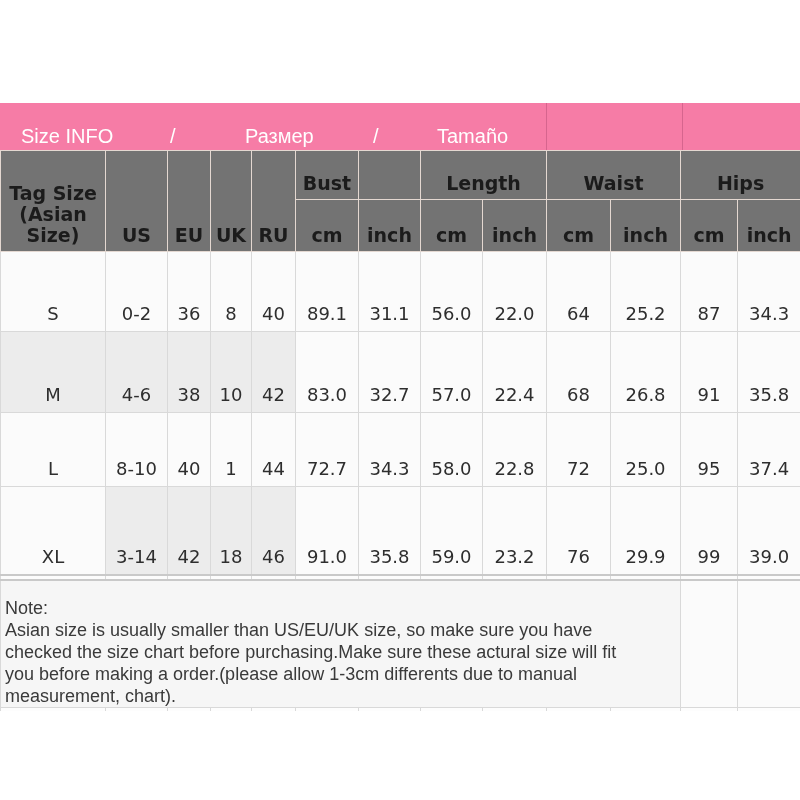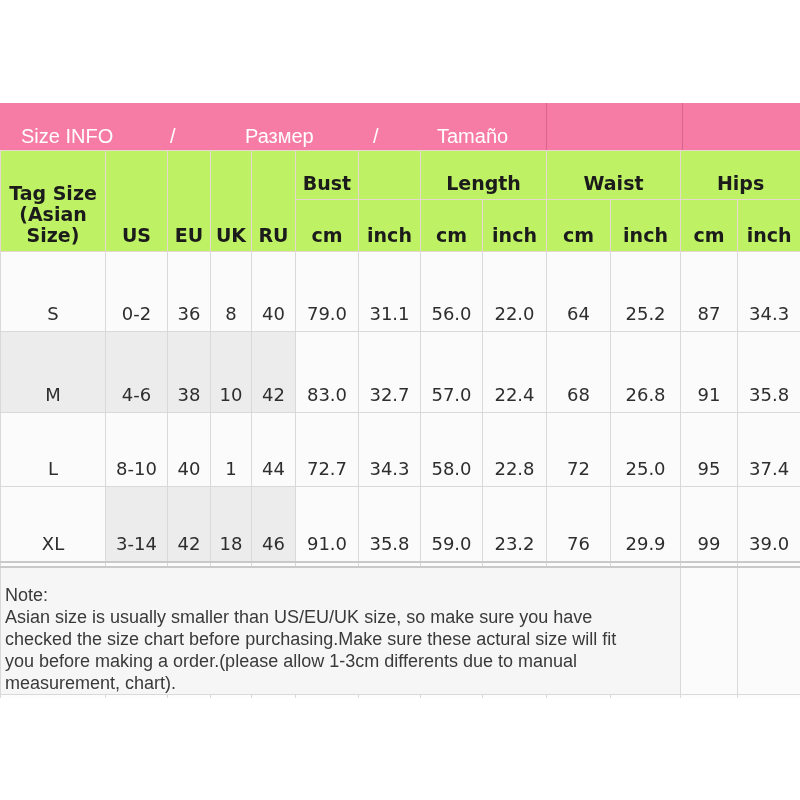--- a/index.html
+++ b/index.html
@@ -15,24 +15,24 @@
   .dv1 { left:546px; } .dv2 { left:682px; }
 
   
   table.size { position:absolute; top:150px; left:0; width:800px; border-collapse:collapse;
                table-layout:fixed; }
   td { border:1px solid #d9d9d9; text-align:center; vertical-align:bottom;
        font-size:18px; color:#2e2e2e; padding:0 0 7px 0; background:#fbfbfb; overflow:hidden; }
 
   tr.g  { height:49px; }  tr.u { height:52px;padding-left:7px; }
   tr.rs { height:80px; }  tr.rm { height:81px; }
-  tr.rl { height:74px; }  tr.rxl { height:75px;padding-left:10px; }
+  tr.rl { height:74px; }  tr.rxl { height:88px;padding-left:10px; }
   tr.sp { height:5px; }   tr.rnote { height:125px; } tr.rstub { height:4px; }
 
-  tr.g td, tr.u td, td.span2 { background:#bef264; border-color:#e4d8d1; font-weight:bold;
+  tr.g td, tr.u td, td.span2 { background:#737373; border-color:#e4d8d1; font-weight:bold;
        color:#1b1b1b; font-size:19px; padding-bottom:5px; }
   td.corner { font-size:17px; padding-bottom:4px; }
   td.corner div { line-height:21px; }
 
   td.shade { background:#ececec; }
 
   tr.sp td { border-top:2px solid #c9c9c9; border-bottom:2px solid #c9c9c9; padding:0; background:#fcfcfc; }
 
   td.notecell { text-align:left; vertical-align:top; background:#f6f6f6;
                 padding:16px 8px 0 4px; }
@@ -100,21 +100,21 @@
       <td>cm</td>
       <td>inch</td>
     </tr>
 
     <tr class="rs">
       <td>S</td>
       <td>0-2</td>
       <td>36</td>
       <td>8</td>
       <td>40</td>
-      <td>79.0</td>
+      <td>89.1</td>
       <td>31.1</td>
       <td>56.0</td>
       <td>22.0</td>
       <td>64</td>
       <td>25.2</td>
       <td>87</td>
       <td>34.3</td>
     </tr>
 
     <tr class="rm">

